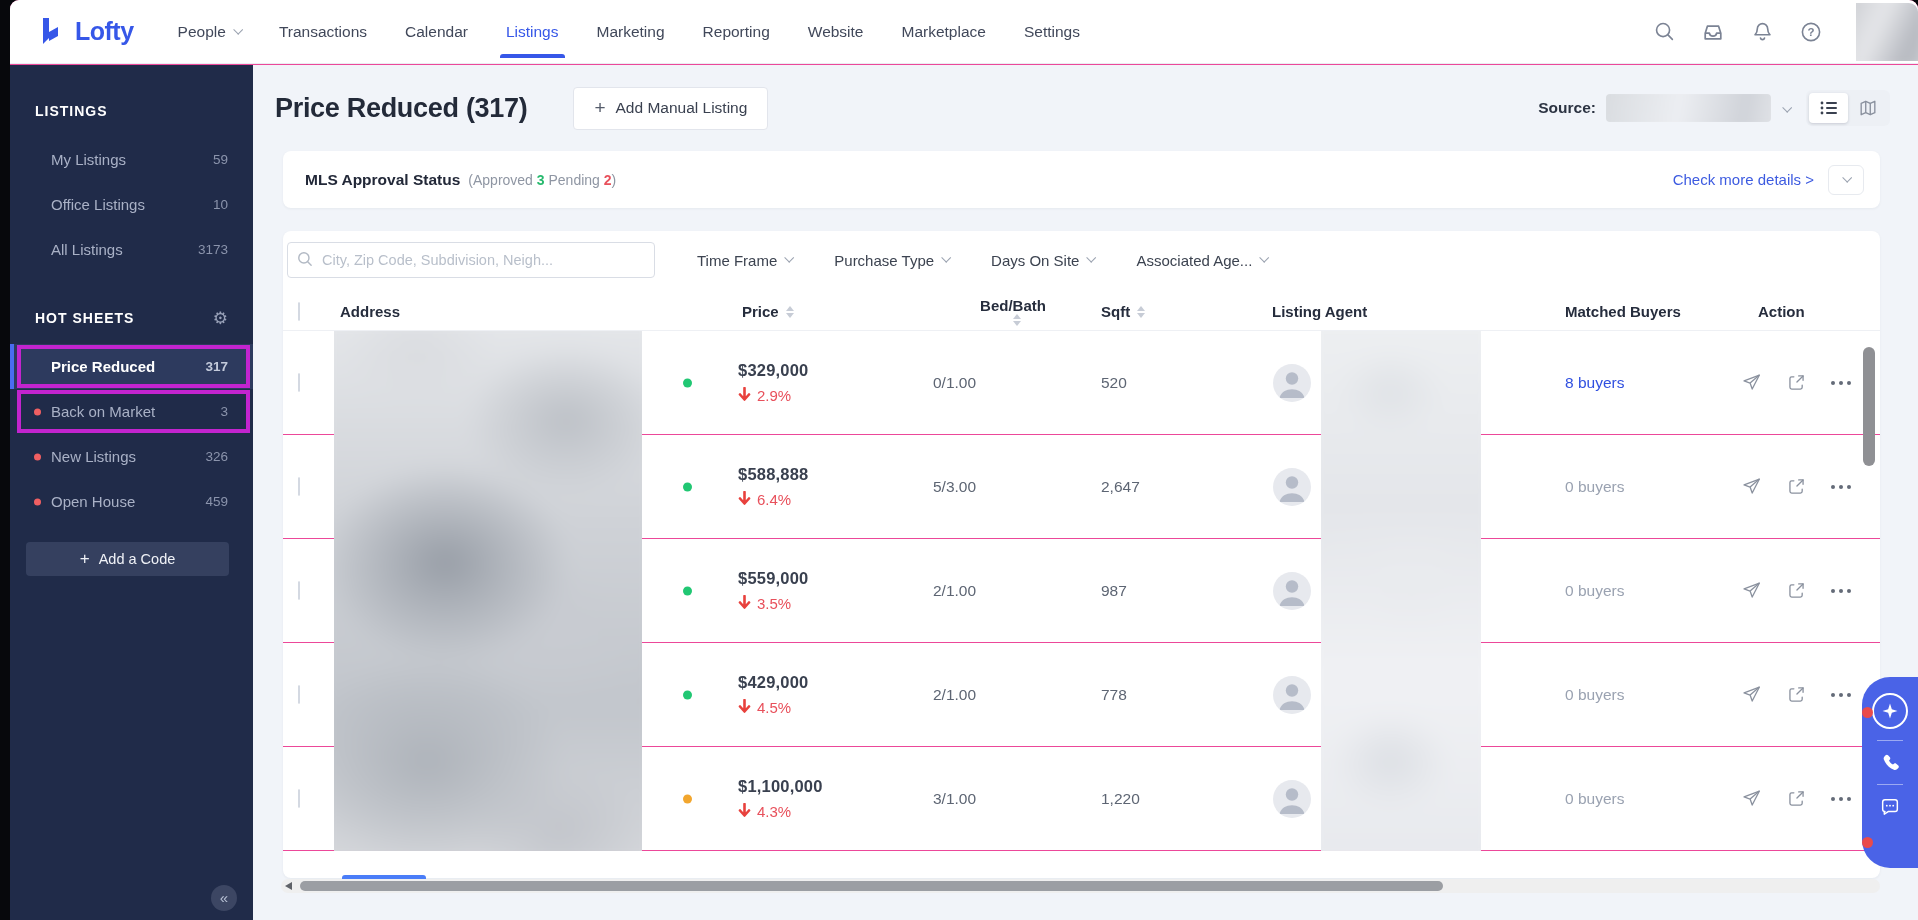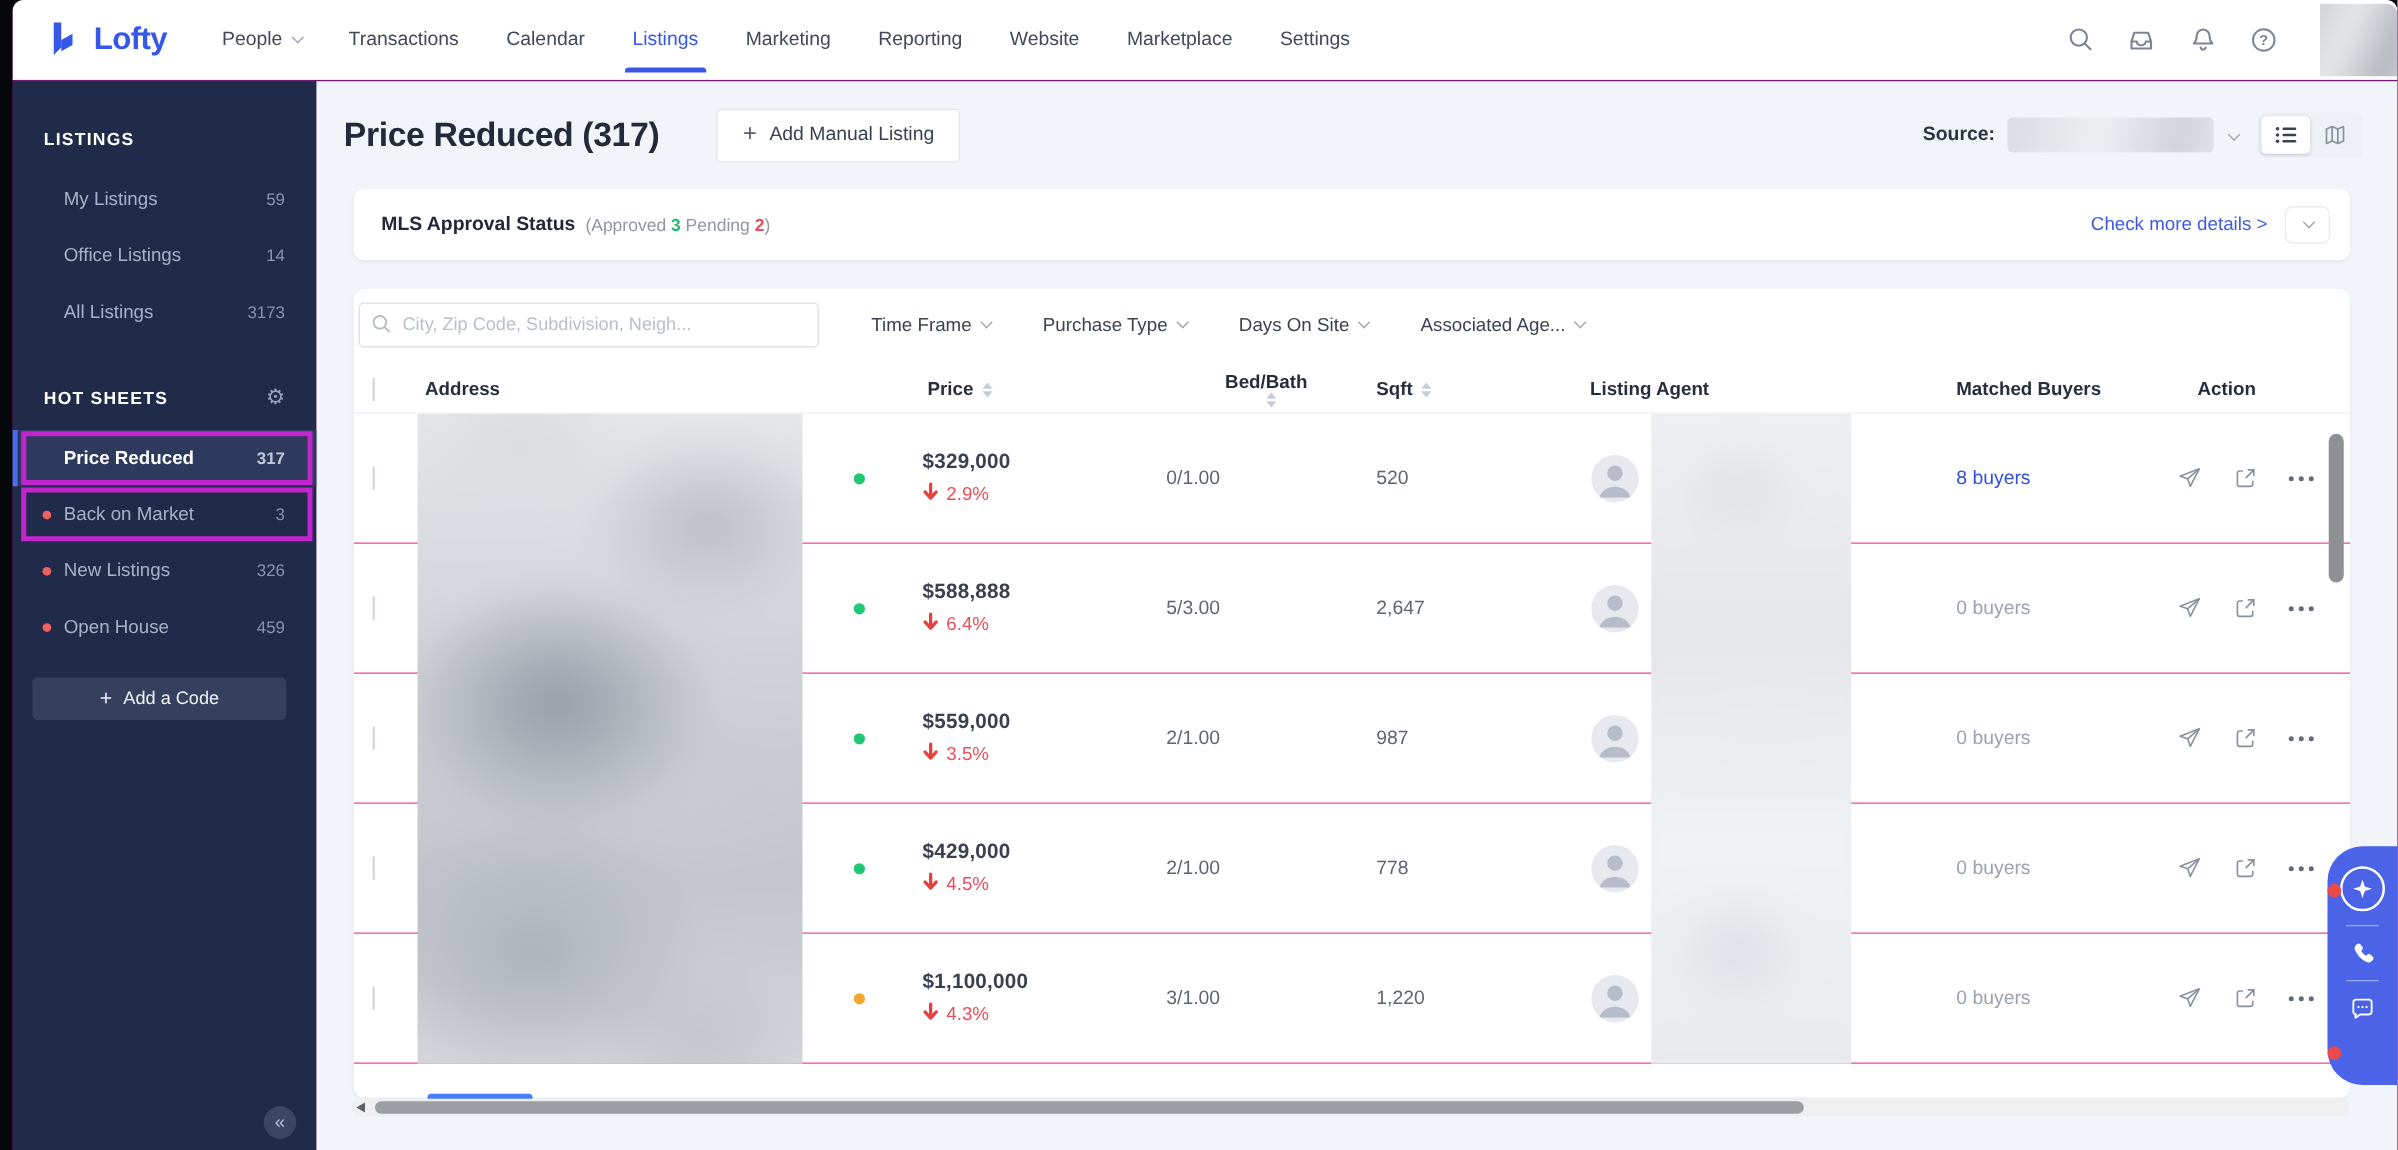--- a/index.html
+++ b/index.html
@@ -1,18 +1,18 @@
 <!DOCTYPE html>
 <html><head>
 <meta charset="utf-8">
 <style>
   * { box-sizing: border-box; margin: 0; padding: 0; }
   html,body { width:1918px; height:920px; }
   body { background:#07080c; font-family:"Liberation Sans",sans-serif; position:relative; overflow:hidden; }
-  .app { position:absolute; left:10px; top:0; right:0; bottom:0; background:#701a75;
+  .app { position:absolute; left:10px; top:0; right:0; bottom:0; background:#ec4899;
          border-top-left-radius:9px; border-top-right-radius:9px; overflow:hidden; }
 
   
   .topnav { position:absolute; left:0; right:0; top:0; height:64px; background:#fff;
             border-bottom:1px solid #ebedf2; display:flex; align-items:center; z-index:30; }
   .brand { margin-left:26px; display:flex; align-items:center; gap:9px; }
   .brand-text { font-size:25px; font-weight:800; color:#3657e8; letter-spacing:-0.5px; }
   .nav-items { display:flex; margin-left:44px; gap:38px; align-items:center; height:64px; }
   .nav-item { position:relative; height:52px; display:flex; align-items:center; font-size:15.5px;
               color:#41485a; font-weight:500; cursor:pointer; white-space:nowrap; }
@@ -235,21 +235,21 @@
     <div>
         <div class="sb-title">
           <span>LISTINGS</span>
         </div>
         <div class="sb-item">
           <span>My Listings</span>
           <span class="count">59</span>
         </div>
         <div class="sb-item">
           <span>Office Listings</span>
-          <span class="count">14</span>
+          <span class="count">10</span>
         </div>
         <div class="sb-item">
           <span>All Listings</span>
           <span class="count">3173</span>
         </div>
         <div class="sb-title">
           <span>HOT SHEETS</span>
           <span class="gear">⚙</span>
         </div>
         <div class="sb-item active annotated">

